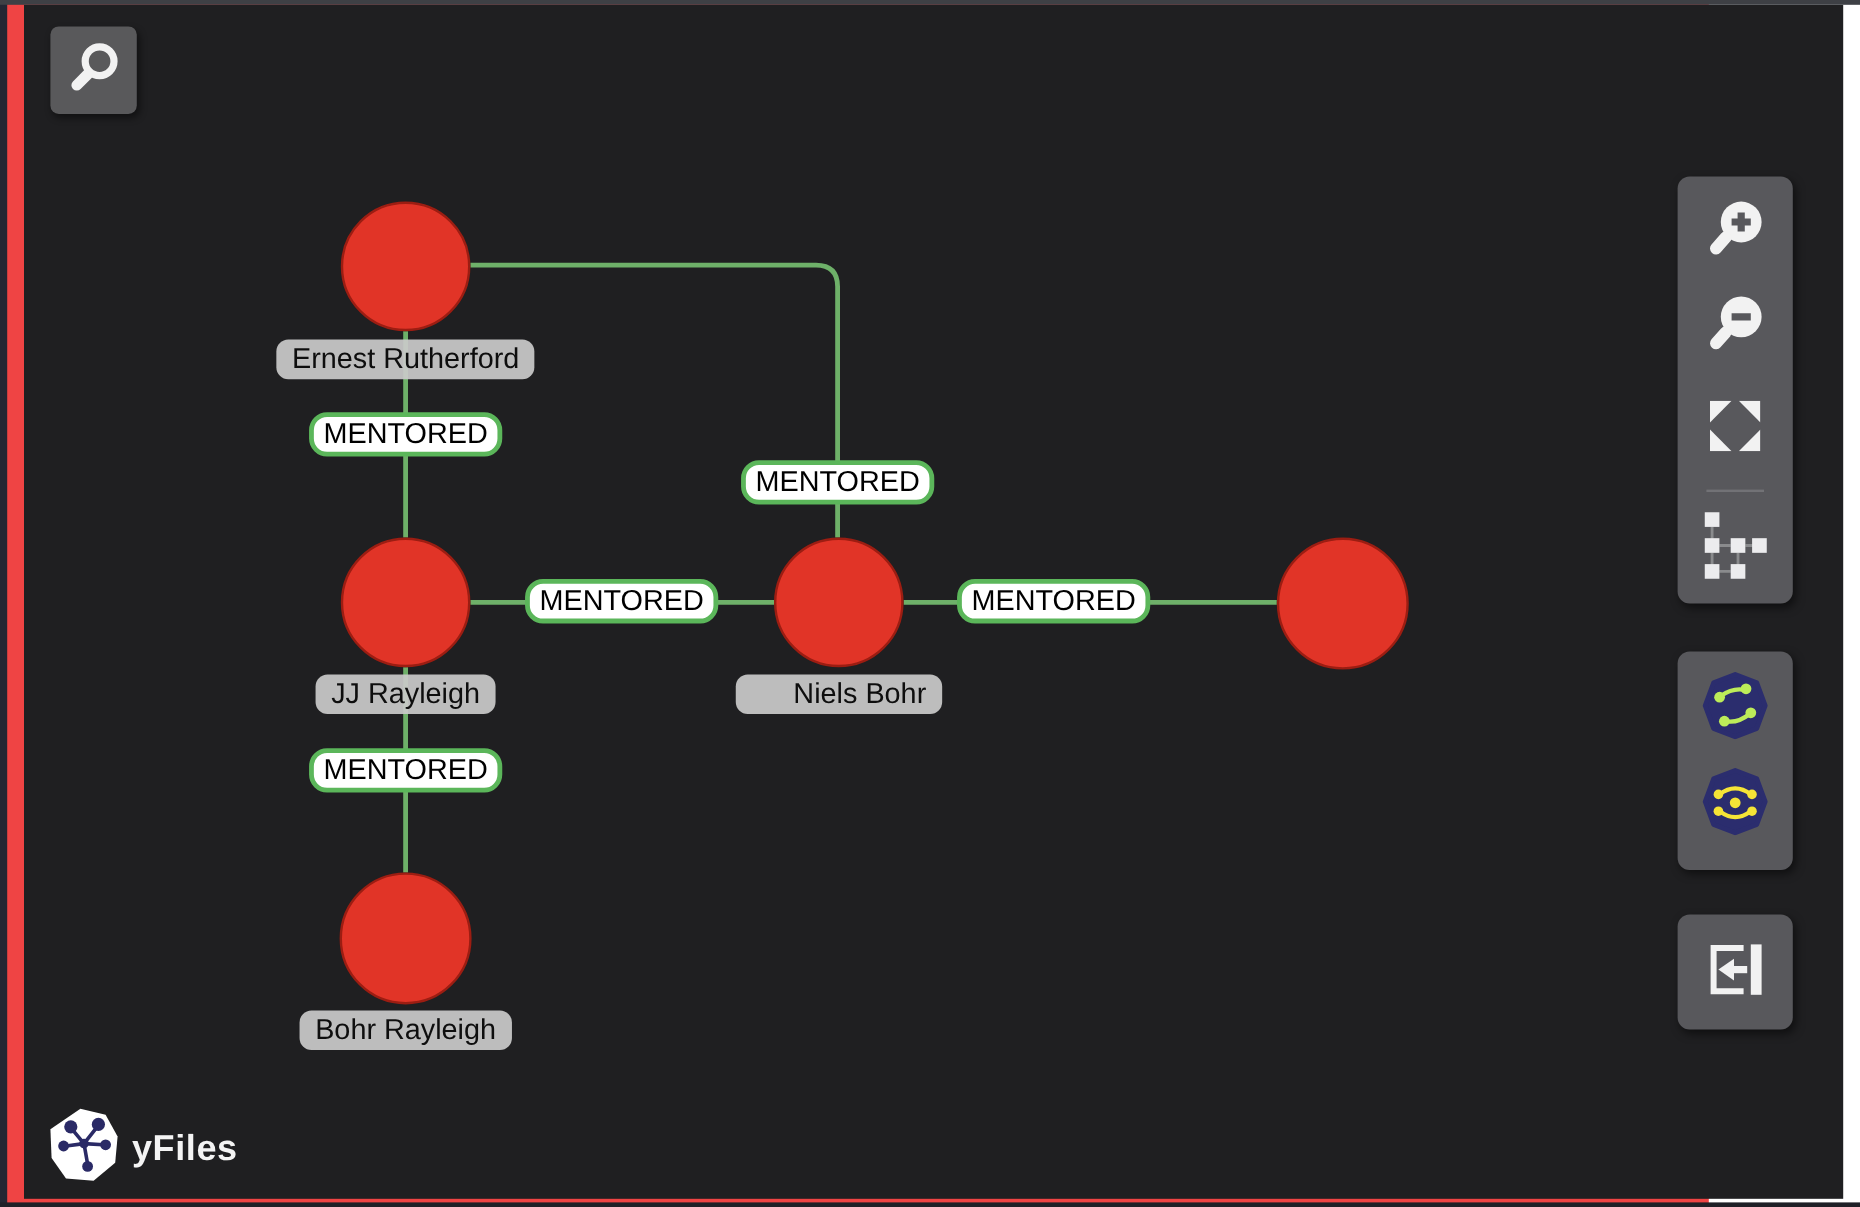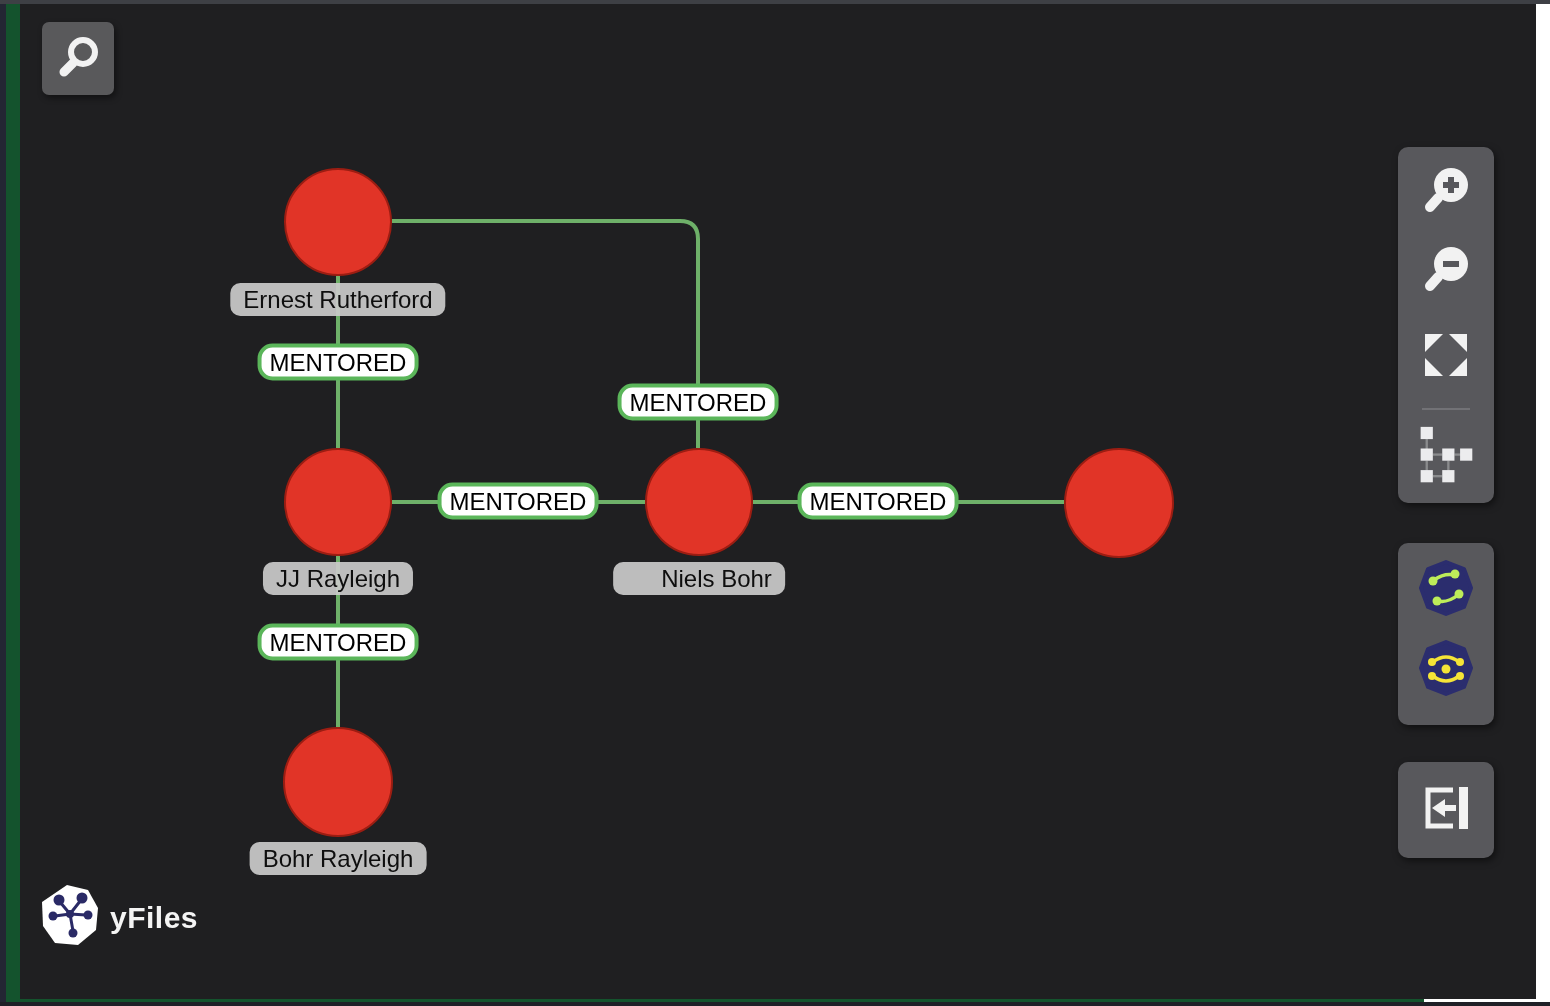--- a/index.html
+++ b/index.html
@@ -1,17 +1,17 @@
 <!DOCTYPE html>
 <html><head>
 <meta charset="utf-8">
 <style>
   * { margin:0; padding:0; box-sizing:border-box; }
   html,body { width:1550px; height:1006px; background:#ffffff; font-family:"Liberation Sans", sans-serif; overflow:hidden; }
-  .page { position:relative; width:1424px; height:1006px; background:#14532d; }
+  .page { position:relative; width:1424px; height:1006px; background:#ef4444; }
   .top-bar   { position:absolute; left:0; top:0; width:1550px; height:4px; background:#3e4045; z-index:5; }
   .left-bar  { position:absolute; left:0; top:0; width:6px; height:1006px; background:#232633; z-index:4; }
   .bottom-bar{ position:absolute; left:0; top:1002px; width:1550px; height:4px; background:#1f2027; z-index:4; }
   .canvas { position:absolute; left:20px; top:4px; width:1516px; height:995px; background:#1f1f21; overflow:hidden; }
 
   svg.edges { position:absolute; left:0; top:0; z-index:1; }
 
   .node { position:absolute; border-radius:50%; background:#e13427; border:2px solid #9c1d12; z-index:2; cursor:pointer; }
 
   .node-label { position:absolute; transform:translateX(-50%); z-index:3;
@@ -28,21 +28,21 @@
 
   .panel { position:absolute; left:1378px; width:96px; background:#58585c; border-radius:10px;
     box-shadow:2px 3px 7px rgba(0,0,0,0.5); z-index:6; }
   .panel-1 { top:143px; height:356px; }
   .panel-2 { top:539px; height:182px; }
   .panel-3 { top:758px; height:96px; }
   .tool-btn { position:absolute; left:0; width:96px; height:72px; transform:translateY(-50%);
     display:flex; align-items:center; justify-content:center; cursor:pointer; }
   .divider { position:absolute; left:24px; width:48px; height:2px; background:rgba(255,255,255,0.16); }
 
-  .brand { position:absolute; left:20px; top:880px; display:flex; align-items:center; z-index:6;justify-content:space-between; }
+  .brand { position:absolute; left:20px; top:919px; display:flex; align-items:center; z-index:6;justify-content:space-between; }
   .brand-text { color:#f4f4f4; font-size:30px; font-weight:600; margin-left:10px; letter-spacing:0.5px; }
 </style>
 </head>
 <body>
 
 <div class="page">
   <div class="top-bar"></div>
   <div class="left-bar"></div>
   <div class="bottom-bar"></div>
 

